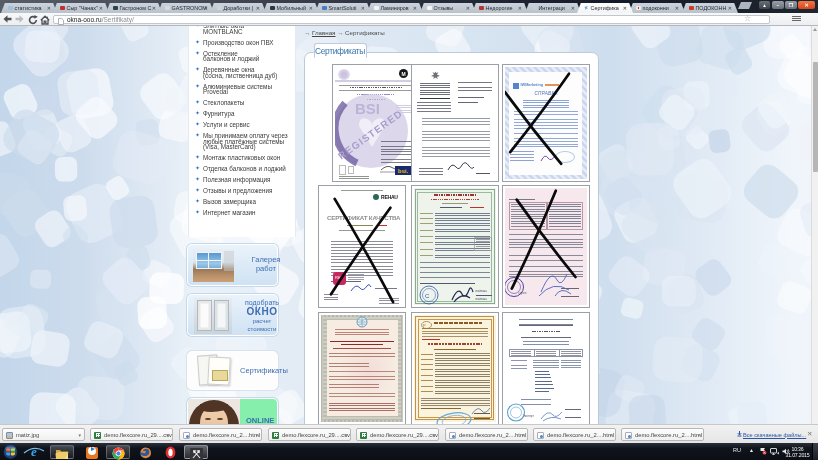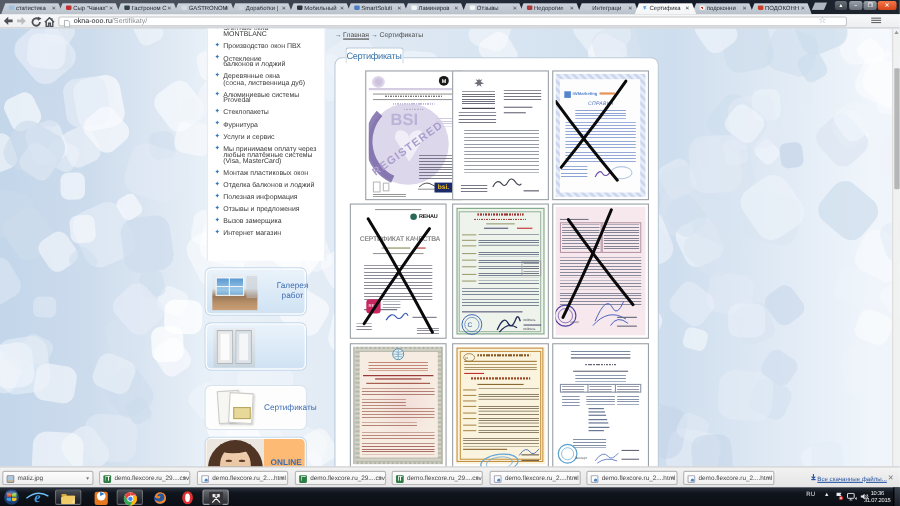--- a/index.html
+++ b/index.html
@@ -338,30 +338,31 @@
             <div style="position:absolute;left:3px;top:11px;width:26px;height:1.2px;background:#f0f4f8"></div>
             <div style="position:absolute;left:31px;top:2px;width:10px;height:20px;background:#c8ccd0;opacity:.5"></div>
           </div>
           <div class="txt" style="left:56px;top:10px;font-size:7.5px;line-height:9px;width:44px">Галерея<br>работ</div>
         </div>
         <div class="ban" style="top:268px;height:42px">
           <div style="position:absolute;left:6px;top:3px;width:38px;height:36px;background:linear-gradient(#e8ecf0,#c8d4dc)">
             <div style="position:absolute;left:3px;top:2px;width:15px;height:31px;background:#fbfbfb;border:1px solid #b0b8c0;box-shadow:inset 0 0 0 2.5px #e8e8e8"></div>
             <div style="position:absolute;left:20px;top:2px;width:15px;height:31px;background:#f4f6f8;border:1px solid #b0b8c0;box-shadow:inset 0 0 0 2.5px #dde2e6"></div>
           </div>
+          <div class="txt" style="left:48px;top:4px;font-size:7px;width:52px">подобрать<br><span style="font-size:10px;font-weight:bold;letter-spacing:.5px">ОКНО</span><br><span style="font-size:6px;line-height:6.5px">расчет<br>стоимости</span></div>
         </div>
         <div class="ban" style="top:325px;height:39px;background:#fdfdfd;box-shadow:0 0 0 1px #d8e2ec">
           <div style="position:absolute;left:8px;top:2px;width:36px;height:34px">
             <div style="position:absolute;left:2px;top:1px;width:20px;height:30px;background:#f6f6f2;border:1px solid #ccc;transform:rotate(-4deg);box-shadow:1px 1px 2px rgba(0,0,0,.15)"></div>
             <div style="position:absolute;left:12px;top:3px;width:22px;height:28px;background:#fffef8;border:1px solid #ccc;transform:rotate(3deg);box-shadow:1px 1px 2px rgba(0,0,0,.2)"></div>
             <div style="position:absolute;left:16px;top:16px;width:16px;height:11px;background:#e8d89a;border:1px solid #b8a860"></div>
           </div>
           <div class="txt" style="left:52px;top:14px;font-size:7.5px">Сертификаты</div>
         </div>
-        <div class="ban" style="top:372px;height:47px;overflow:hidden;background:#fdba74">
+        <div class="ban" style="top:372px;height:47px;overflow:hidden;background:#86efac">
           <div style="position:absolute;left:0px;top:0px;width:52px;height:47px;background:#ece6e0;overflow:hidden">
             <div style="position:absolute;left:1px;top:1px;width:50px;height:52px;background:#503524;border-radius:50% 50% 0 0"></div>
             <div style="position:absolute;left:12px;top:7px;width:28px;height:36px;background:linear-gradient(#f0d0b0,#e4bc98);border-radius:48% 48% 44% 44%"></div>
             <div style="position:absolute;left:12px;top:5px;width:28px;height:8px;background:#503524;border-radius:0 0 60% 40%"></div>
             <div style="position:absolute;left:17px;top:19px;width:5.5px;height:2.2px;background:#5a3e28;border-radius:50%"></div>
             <div style="position:absolute;left:29px;top:19px;width:5.5px;height:2.2px;background:#5a3e28;border-radius:50%"></div>
           </div>
           <div class="txt" style="left:58px;top:17px;font-size:7.5px;font-weight:bold">ONLINE</div>
         </div>
       </div>

